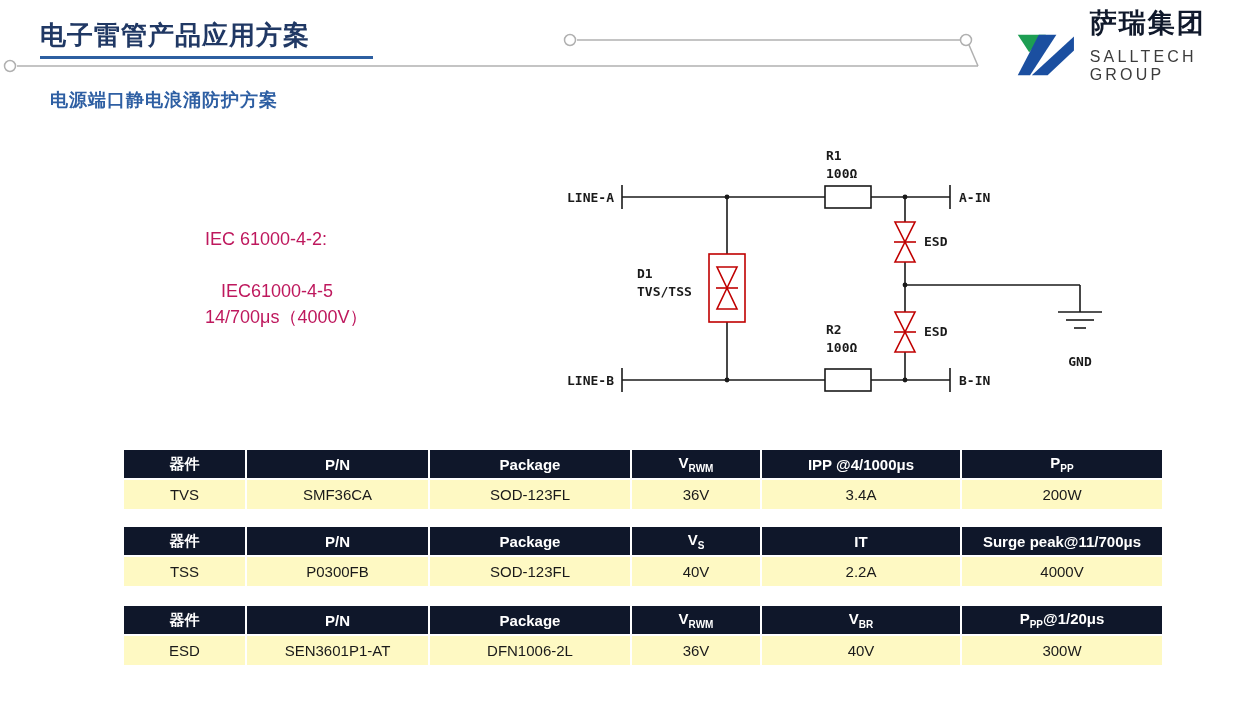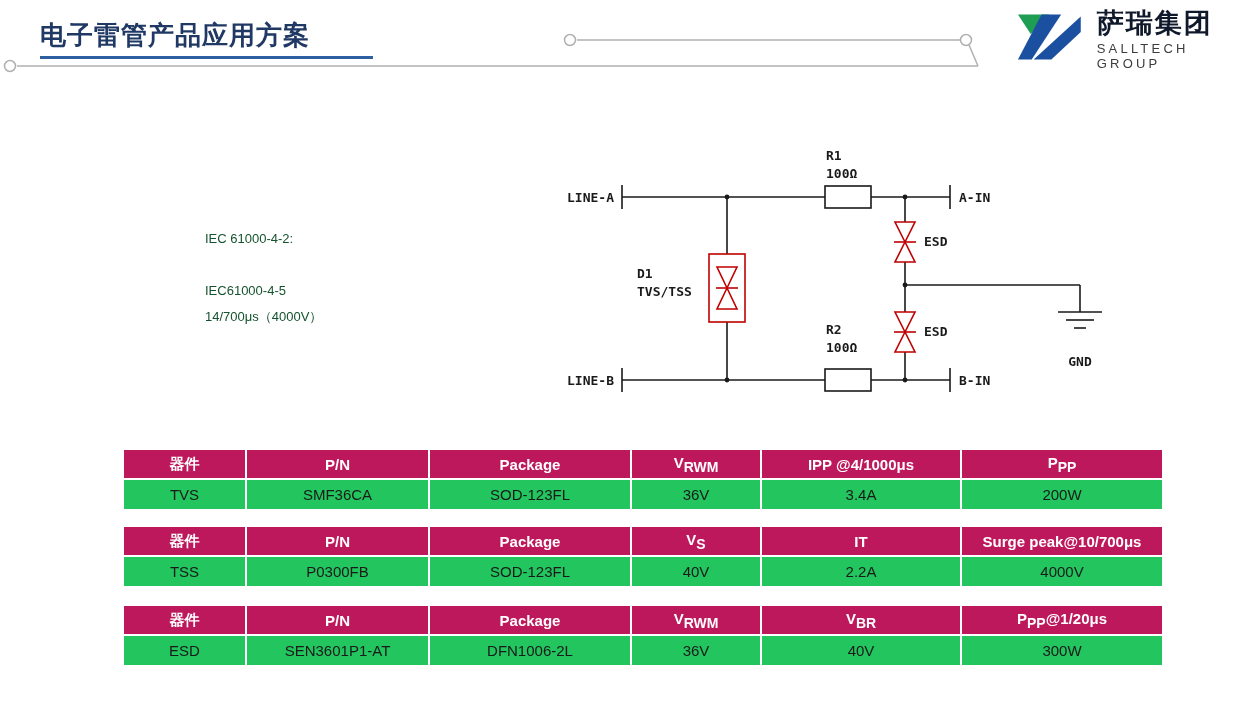--- a/index.html
+++ b/index.html
@@ -18,31 +18,31 @@
   }
   .title-underline {
     position:absolute; left:40px; top:56px; width:333px; height:3px; background:#2d5fa1;
   }
   .page-subtitle {
     position:absolute; left:50px; top:88px;
     font-size:18px; font-weight:bold; color:#2e5fa3; letter-spacing:1px;
   }
 
   
-  .logo { position:absolute; left:1016px; top:8px; display:flex; align-items:flex-start; gap:14px; }
+  .logo { position:absolute; left:1016px; top:8px; display:flex; align-items:flex-end; gap:14px; }
   .logo-text { display:flex; flex-direction:column; }
   .logo-company { font-size:27px; font-weight:bold; color:#10192b; letter-spacing:2px; line-height:30px; }
-  .logo-group { font-size:13px; color:#3c3c3c; letter-spacing:3.2px; margin-top:3px; }
+  .logo-group { font-size:16px; color:#3c3c3c; letter-spacing:3.2px; margin-top:10px; }
 
   
   .spec-block {
     position:absolute; left:205px; top:226px;
-    font-size:13px; line-height:26px; color:#14532d;
-  }
-  .spec-block .gap-above { margin-top:26px; }
+    font-size:18px; line-height:26px; color:#be185d;
+  }
+  .spec-block .gap-above { margin-top:26px;margin-left:16px; }
 
   
   .circuit { position:absolute; left:550px; top:132px; width:612px; height:292px; }
   .wire { stroke:#1a1a1a; stroke-width:1.6; fill:none; }
   .comp-box { stroke:#1a1a1a; stroke-width:1.6; fill:#ffffff; }
   .red-box { stroke:#c00000; stroke-width:1.6; fill:#ffffff; }
   .red-sym { stroke:#c00000; stroke-width:1.6; fill:#ffffff; }
   .node { fill:#1a1a1a; }
   .wire-label {
     font-family:"DejaVu Sans Mono", monospace;
@@ -51,45 +51,46 @@
 
   
   .tables-block { position:absolute; left:122px; top:448px; width:1040px; }
   .spec-table { border-collapse:collapse; table-layout:fixed; width:1040px; }
   .spec-table.t2 { margin-top:14px; }
   .spec-table.t3 { margin-top:16px; }
   .spec-table col.c1{width:123px;} .spec-table col.c2{width:183px;}
   .spec-table col.c3{width:202px;} .spec-table col.c4{width:130px;}
   .spec-table col.c5{width:200px;} .spec-table col.c6{width:202px;}
   .spec-table th {
-    background:#be185d; color:#ffffff; font-weight:bold; font-size:15px;
+    background:#0f172a; color:#ffffff; font-weight:bold; font-size:15px;
     height:30px; text-align:center; vertical-align:middle; border:2px solid #ffffff;
   }
   .spec-table td {
-    background:#22c55e; color:#1a1a1a; font-size:15px;
+    background:#fef9c3; color:#1a1a1a; font-size:15px;
     height:31px; text-align:center; vertical-align:middle; border:2px solid #ffffff;
   }
-  .spec-table sub { font-size:14px; }
+  .spec-table sub { font-size:10px; }
 </style>
 </head>
 <body>
 
 <div class="page">
 
   <svg class="decor-svg" viewBox="0 0 1256 90">
     <circle cx="10" cy="66" r="5.5" fill="#ffffff" stroke="#b0b0b0" stroke-width="1.5"></circle>
     <line x1="17" y1="66" x2="978" y2="66" stroke="#b0b0b0" stroke-width="1.5"></line>
     <circle cx="570" cy="40" r="5.5" fill="#ffffff" stroke="#b0b0b0" stroke-width="1.5"></circle>
     <line x1="577" y1="40" x2="960" y2="40" stroke="#b0b0b0" stroke-width="1.5"></line>
     <circle cx="966" cy="40" r="5.5" fill="#ffffff" stroke="#b0b0b0" stroke-width="1.5"></circle>
     <line x1="969" y1="45" x2="978" y2="66" stroke="#b0b0b0" stroke-width="1.5"></line>
   </svg>
 
   <div class="page-title">电子雷管产品应用方案</div>
   <div class="title-underline"></div>
+  <div class="page-subtitle">电源端口静电浪涌防护方案</div>
 
   <div class="logo">
     <svg width="68" height="58" viewBox="0 0 68 58">
       <polygon points="2,6 34,6 15,26" fill="#1d9e53"></polygon>
       <polygon points="26,6 46,6 16,52 2,52" fill="#1b4fa0"></polygon>
       <polygon points="66,8 66,24 36,52 18,52" fill="#1b4fa0"></polygon>
     </svg>
     <div class="logo-text">
       <span class="logo-company">萨瑞集团</span>
       <span class="logo-group">SALLTECH GROUP</span>
@@ -199,21 +200,21 @@
           <col class="c5">
           <col class="c6">
         </colgroup>
       <thead>
         <tr>
           <th><span>器件</span></th>
           <th><span>P/N</span></th>
           <th><span>Package</span></th>
           <th><span>V</span><sub>S</sub></th>
           <th><span>IT</span></th>
-          <th><span>Surge peak@10/700μs</span></th>
+          <th><span>Surge peak@11/700μs</span></th>
         </tr>
       </thead>
       <tbody>
         <tr>
           <td>TSS</td>
           <td>P0300FB</td>
           <td>SOD-123FL</td>
           <td>40V</td>
           <td>2.2A</td>
           <td>4000V</td>

